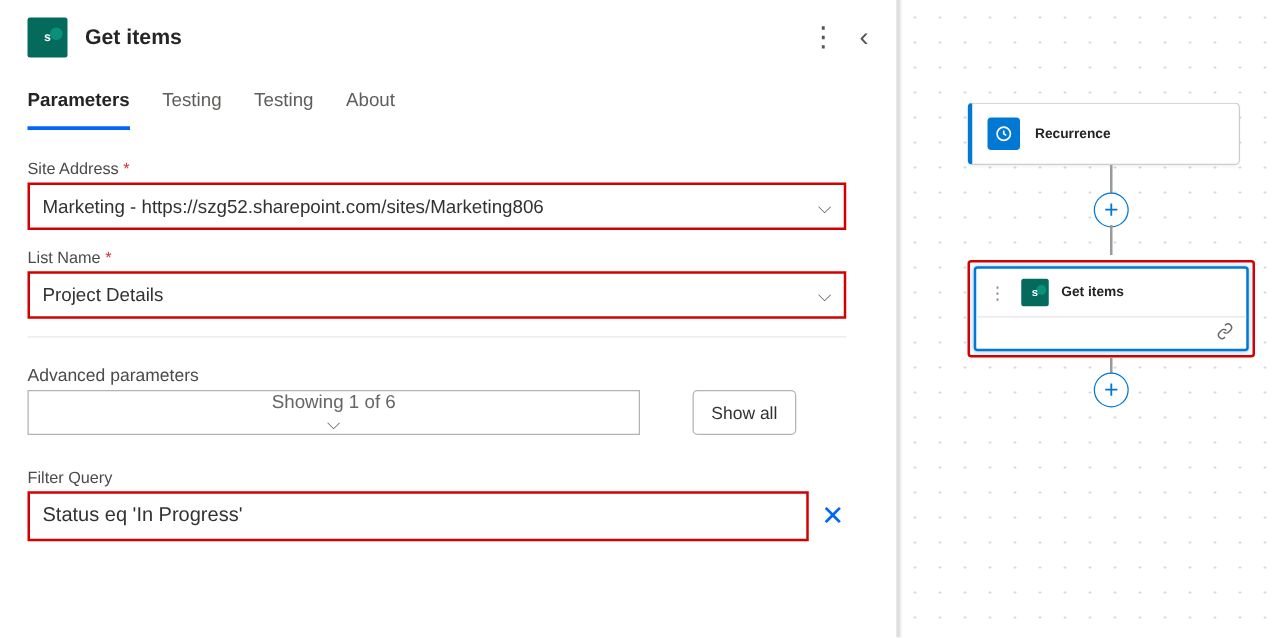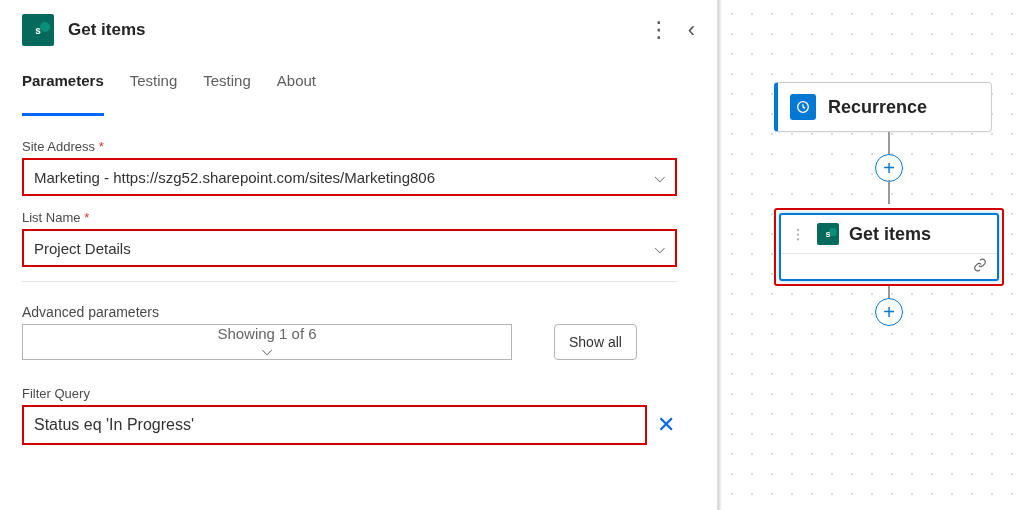--- a/index.html
+++ b/index.html
@@ -28,21 +28,21 @@
   }
   .sp-icon::after { content:""; position:absolute; right:4px; top:8px; width:10px; height:10px; background:#0a8f7a; border-radius:50%; }
   .sp-icon span{ position:relative; z-index:2; }
   .header-title { font-size: 17px; font-weight: 600; color: #252525; }
   .header-right { margin-left:auto; display:flex; align-items:center; gap:18px; color:#555; }
   .vdots { font-size: 22px; line-height:1; }
   .chev-left { font-size: 22px; line-height:1; }
 
   
   .tabs { display:flex; gap:26px; border-bottom:1px solid #fff; margin-bottom: 22px; }
-  .tab { font-size:15px; color:#605e5c; padding: 4px 0 24px 0; cursor:pointer; }
+  .tab { font-size:15px; color:#605e5c; padding: 4px 0 12px 0; cursor:pointer; }
   .tab.active { color:#242424; font-weight:600; border-bottom:3px solid #0067f4; }
 
   
   .field-label { font-size:13px; color:#4a4a4a; margin-bottom:4px; }
   .req { color:#d13438; }
   .dropdown {
     width: 655px;
     height: 38px;
     border: 2px solid #d40000;
     display:flex; align-items:center; justify-content:space-between;
@@ -105,21 +105,21 @@
     border-radius:4px;
     display:flex; align-items:center; gap:12px;
     padding:0 12px;
     box-shadow: 0 1px 2px rgba(0,0,0,0.05);
   }
   .rec-icon {
     width:26px; height:26px; background:#0078d4; border-radius:3px;
     display:flex; align-items:center; justify-content:center;
     color:#fff;
   }
-  .node-label { font-size:18px; font-weight:600; color:#242424; }
+  .node-label { font-size:11px; font-weight:600; color:#242424; }
 
   .vline { width:0; height:24px; border-left:2px solid #9a9a9a; margin:0 auto; }
   .add-btn {
     width:28px; height:28px; border:1px solid #0078d4; border-radius:50%;
     background:#fff; color:#0078d4; font-size:20px; line-height:26px; text-align:center;
     margin: -2px auto; cursor:pointer;
   }
 
   .node-sel-wrap {
     width:230px; border:2px solid #d40000; border-radius:3px;

